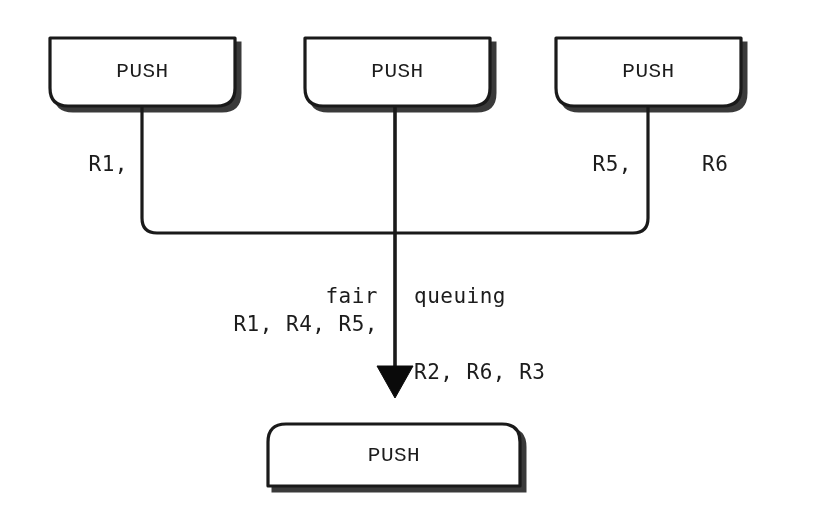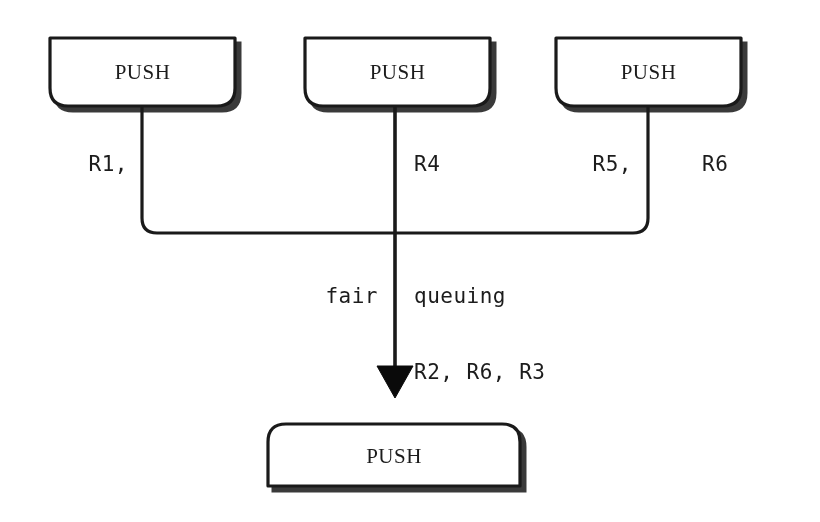--- a/index.html
+++ b/index.html
@@ -23,21 +23,21 @@
   #diagram-svg {
     position: absolute;
     left: 0;
     top: 0;
     width: 820px;
     height: 522px;
     display: block;
   }
   .node-label {
     position: absolute;
-    font-family: Liberation Serif, serif;
+    font-family: Liberation Mono, monospace;
     font-size: 21px;
     letter-spacing: 0.5px;
     color: #1c1c1c;
     white-space: pre;
     text-align: center;
     pointer-events: none;
   }
   .edge-label {
     position: absolute;
     font-family: "DejaVu Sans Mono", "Liberation Mono", monospace;
@@ -84,22 +84,22 @@
     </g>
   </svg>
 
   <div class="node-label" style="left:50px; top:60px; width:185px;">PUSH</div>
   <div class="node-label" style="left:305px; top:60px; width:185px;">PUSH</div>
   <div class="node-label" style="left:556px; top:60px; width:185px;">PUSH</div>
   <div class="node-label" style="left:268px; top:444px; width:252px;">PUSH</div>
 
   <div class="edge-label lbl-right" style="left:10px; top:152px; width:118px;">R1,</div>
 
-  <div class="edge-label lbl-left" style="left:414px; top:152px; width:160px;">R4</div>
 
   <div class="edge-label lbl-right" style="left:510px; top:152px; width:122px;">R5,</div>
   <div class="edge-label lbl-left" style="left:666px; top:152px; width:120px;margin-left:36px;">R6</div>
 
   <div class="edge-label lbl-left" style="left:414px; top:284px; width:220px;">queuing</div>
   <div class="edge-label lbl-right" style="left:180px; top:284px; width:198px;">fair</div>
+  <div class="edge-label lbl-right" style="left:110px; top:312px; width:268px;">R1, R4, R5,</div>
   <div class="edge-label lbl-left" style="left:414px; top:312px; width:250px;margin-top:48px;">R2, R6, R3</div>
 
 </div>
 
 </body></html>

